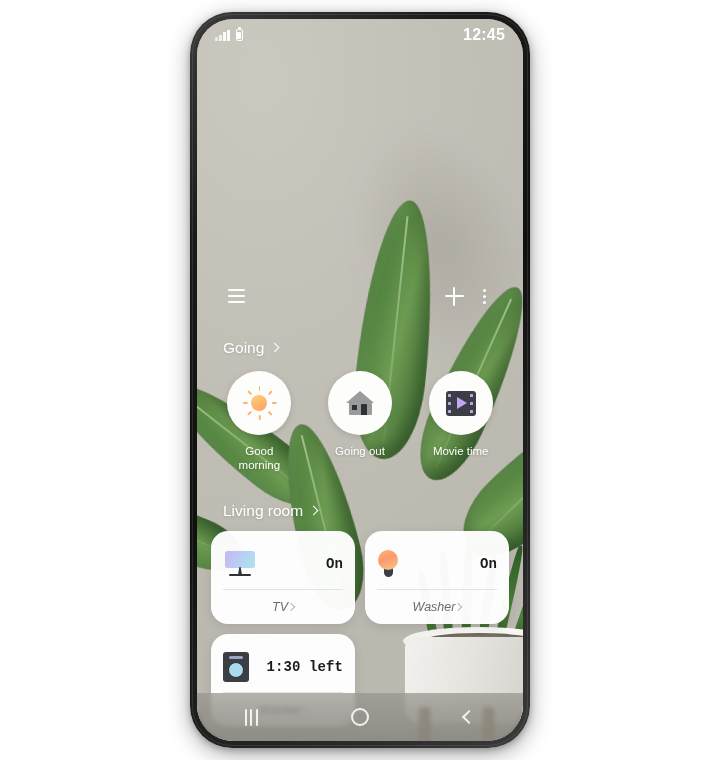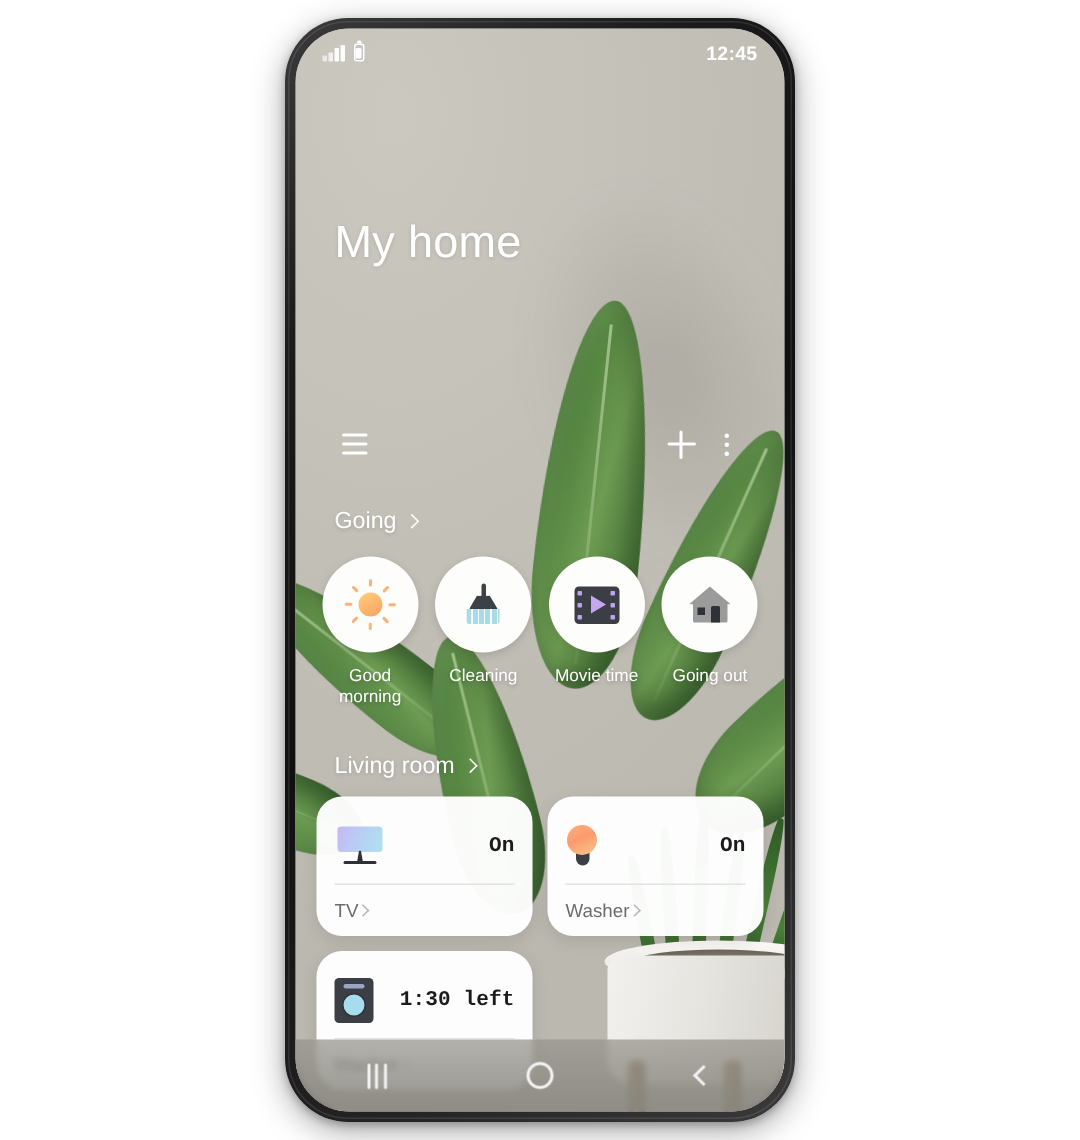--- a/index.html
+++ b/index.html
@@ -82,21 +82,21 @@
   .signal span{ width:2.5px; background:#ffffff; border-radius:.5px; opacity:.95; }
   .signal span:nth-child(1){ height:4px; opacity:.6; }
   .signal span:nth-child(2){ height:6px; opacity:.75; }
   .signal span:nth-child(3){ height:8.5px; }
   .signal span:nth-child(4){ height:11px; }
   .battery{ width:7px; height:12px; border:1.3px solid #fff; border-radius:2px; position:relative; }
   .battery::before{ content:""; position:absolute; left:1.7px; top:-2.6px; width:3px; height:1.6px;
     background:#fff; border-radius:1px; }
   .battery::after{ content:""; position:absolute; left:.6px; right:.6px; bottom:.6px; top:2.4px;
     background:#fff; border-radius:1px; }
-  .sb-time{ font-size:13px; font-weight:600; letter-spacing:.2px; color:#fff; }
+  .sb-time{ font-size:16px; font-weight:600; letter-spacing:.2px; color:#fff; }
 
   
   .content{ position:absolute; inset:0; }
   .home-title{
     position:absolute; left:26px; top:126px;
     font-size:30px; font-weight:300; color:#ffffff;
     letter-spacing:.2px; text-shadow:0 1px 3px rgba(0,0,0,.12);
   }
   .toolbar{
     position:absolute; left:0; top:262px; width:100%;
@@ -170,21 +170,21 @@
     display:flex; flex-wrap:wrap; gap:10px; }
   .card{
     width:144px; background:rgba(255,255,255,.97);
     border-radius:17px; padding:12px 12px 0 12px;
     box-shadow:0 3px 10px rgba(60,58,50,.14);
     cursor:pointer;
   }
   .card-top{ display:flex; align-items:center; justify-content:space-between; height:42px;font-family:Liberation Mono, monospace; }
   .card-state{ font-size:14px; font-weight:700; color:#1b1b1b; letter-spacing:.1px; }
   .card-divider{ height:1px; background:#e3e3e1; margin-top:4px; }
-  .card-bot{ display:flex; align-items:center; justify-content:flex-start; height:34px; }
+  .card-bot{ display:flex; align-items:center; justify-content:center; height:34px;font-style:italic; }
   .card-name{ font-size:12.5px; color:#6c6c6c; }
   .chev-g{ width:6px; height:6px; border-right:1.4px solid #b6b6b4; border-top:1.4px solid #b6b6b4;
     transform:rotate(45deg); }
 
   .ic-tv{ position:relative; width:34px; height:26px; }
   .ic-tv .panel{ position:absolute; left:2px; top:0; width:30px; height:17px; border-radius:2.5px;
     background:linear-gradient(115deg,#c6b6f3 0%,#b9cdf4 45%,#aee3ee 100%); }
   .ic-tv .stand{ position:absolute; left:6px; top:16px; width:22px; height:9px; }
   .ic-tv .stand::before{ content:""; position:absolute; left:0; top:7px; width:22px; height:2.2px;
     background:#2e3136; border-radius:1px; }
@@ -271,21 +271,20 @@
             <span></span>
             <span></span>
         </span>
         <span class="battery"></span>
       </div>
       <div class="sb-time">12:45</div>
     </div>
 
     <div class="content">
 
-      <div class="home-title">My home</div>
 
       <div class="toolbar">
         <div class="icon-btn">
           <span class="hamburger">
             <span></span>
               <span></span>
               <span></span>
           </span>
         </div>
         <div class="tb-spacer"></div>
@@ -320,57 +319,47 @@
               <i style="transform:rotate(270deg)"></i>
                 <i style="transform:rotate(315deg)"></i>
             </span>
           </div>
           <div class="scene-label">
             <span>Good</span><br>
             <span>morning</span>
           </div>
         </div>
 
+
         <div class="scene">
           <div class="scene-circle">
-            <span class="ic-broom">
-              <span class="stick"></span>
-                <span class="head"></span>
-                <span class="bristle"></span>
-            </span>
-          </div>
-          <div class="scene-label">Cleaning</div>
+            <span class="ic-house">
+              <span class="roof"></span>
+                <span class="body"></span>
+                <span class="win"></span>
+                <span class="door"></span>
+            </span>
+          </div>
+          <div class="scene-label">Going out</div>
         </div>
 
         <div class="scene">
           <div class="scene-circle">
             <span class="ic-film">
               <span class="perf" style="left:2.5px;top:3px"></span>
               <span class="perf" style="left:2.5px;top:11px"></span>
               <span class="perf" style="left:2.5px;top:19px"></span>
               <span class="perf" style="right:2.5px;top:3px"></span>
               <span class="perf" style="right:2.5px;top:11px"></span>
               <span class="perf" style="right:2.5px;top:19px"></span>
               <span class="play"></span>
             </span>
           </div>
           <div class="scene-label">Movie time</div>
         </div>
-
-        <div class="scene">
-          <div class="scene-circle">
-            <span class="ic-house">
-              <span class="roof"></span>
-                <span class="body"></span>
-                <span class="win"></span>
-                <span class="door"></span>
-            </span>
-          </div>
-          <div class="scene-label">Going out</div>
-        </div>
       </div>
 
       <div class="sect-head living">
         <span>Living room</span>
         <span class="chev-r"></span>
       </div>
 
       <div class="cards">
 
         <div class="card">

